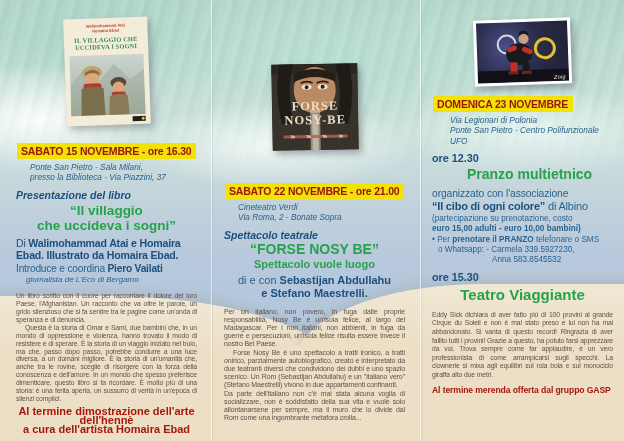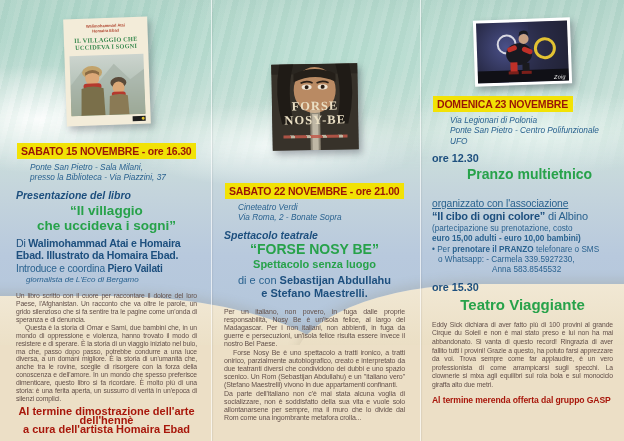--- a/index.html
+++ b/index.html
@@ -81,21 +81,21 @@
   
   .photo{width:97px;height:66px;margin:19px auto 0;background:#fff;box-sizing:border-box;
          padding:3px;transform:rotate(-2deg);box-shadow:3px 4px 7px rgba(60,60,75,.4);position:relative;}
   .photo-inner{position:relative;width:100%;height:100%;overflow:hidden;
     background:radial-gradient(circle at 32% 42%, #4a5089 0%, #252741 55%, #15151d 100%);}
   .photo-mark{position:absolute;right:3px;bottom:1px;color:#eee;font-style:italic;
               font-size:5.5px;letter-spacing:.3px;}
   .c3-banner{margin-top:9px;margin-left:1px;}
   .c3-time{color:#1d4f7e;font-weight:bold;font-size:10.8px;margin-top:6px;}
   .c3-title1{font-size:14px;margin-top:2px;padding-left:14px;}
-  .c3-org{color:#2a628f;font-size:10.3px;margin-top:16px;letter-spacing:-.1px;text-decoration:underline;}
+  .c3-org{color:#2a628f;font-size:10.3px;margin-top:6px;letter-spacing:-.1px;}
   .c3-assoc{color:#2a628f;font-size:11px;margin-top:1px;letter-spacing:-.2px;}
   .c3-note{color:#2a628f;font-size:8.2px;line-height:10px;margin-top:2px;}
   .c3-book{color:#2a628f;font-size:8.2px;line-height:10px;margin-top:1px;}
   .c3-book .l2{margin-left:6px;} .c3-book .l3{margin-left:60px;}
   .c3-title2{font-size:15px;margin-top:3px;}
   .c3-credits{color:#2a628f;font-size:10.8px;line-height:13px;text-align:center;margin-top:3px;letter-spacing:-.2px;}
   .c3-body{font-size:6.8px;line-height:8.6px;margin-top:8px;}
   .c3-foot{font-size:8.6px;margin-top:5px;letter-spacing:-.1px;}
   b{font-weight:bold;}
 </style>
@@ -190,21 +190,21 @@
       </div>
       <div class="c2-banner">
         <span class="banner">SABATO 22 NOVEMBRE - ore 21.00</span>
       </div>
       <div class="venue">
         <div>Cineteatro Verdi</div>
         <div>Via Roma, 2 - Bonate Sopra</div>
       </div>
       <div class="kicker">Spettacolo teatrale</div>
       <div class="gtitle c2-title">“FORSE NOSY BE”</div>
-      <div class="c2-sub">Spettacolo senza luogo</div>
+      <div class="c2-sub">Spettacolo vuole luogo</div>
       <div class="c2-credits">
         <div><span>di e con </span><b class="bluebold">Sebastijan Abdullahu</b></div>
         <div><b class="bluebold">e Stefano Maestrelli.</b></div>
       </div>
       <div class="bodytxt c2-body">
         <p>Per un italiano, non povero, in fuga dalle proprie responsabilità, Nosy Be è un'isola felice, al largo del Madagascar. Per i non italiani, non abbienti, in fuga da guerre e persecuzioni, un'isola felice risulta essere invece il nostro Bel Paese.</p>
         <p class="indent">Forse Nosy Be è uno spettacolo a tratti ironico, a tratti onirico, parzialmente autobiografico, creato e interpretato da due teatranti diversi che condividono dei dubbi e uno spazio scenico. Un Rom (Sebastijan Abdullahu) e un "italiano vero" (Stefano Maestrelli) vivono in due appartamenti confinanti.</p>
         <p>Da parte dell'italiano non c'è mai stata alcuna voglia di socializzare, non è soddisfatto della sua vita e vuole solo allontanarsene per sempre, ma il muro che lo divide dal Rom come una ingombrante metafora crolla...</p>
       </div>
     </section>

